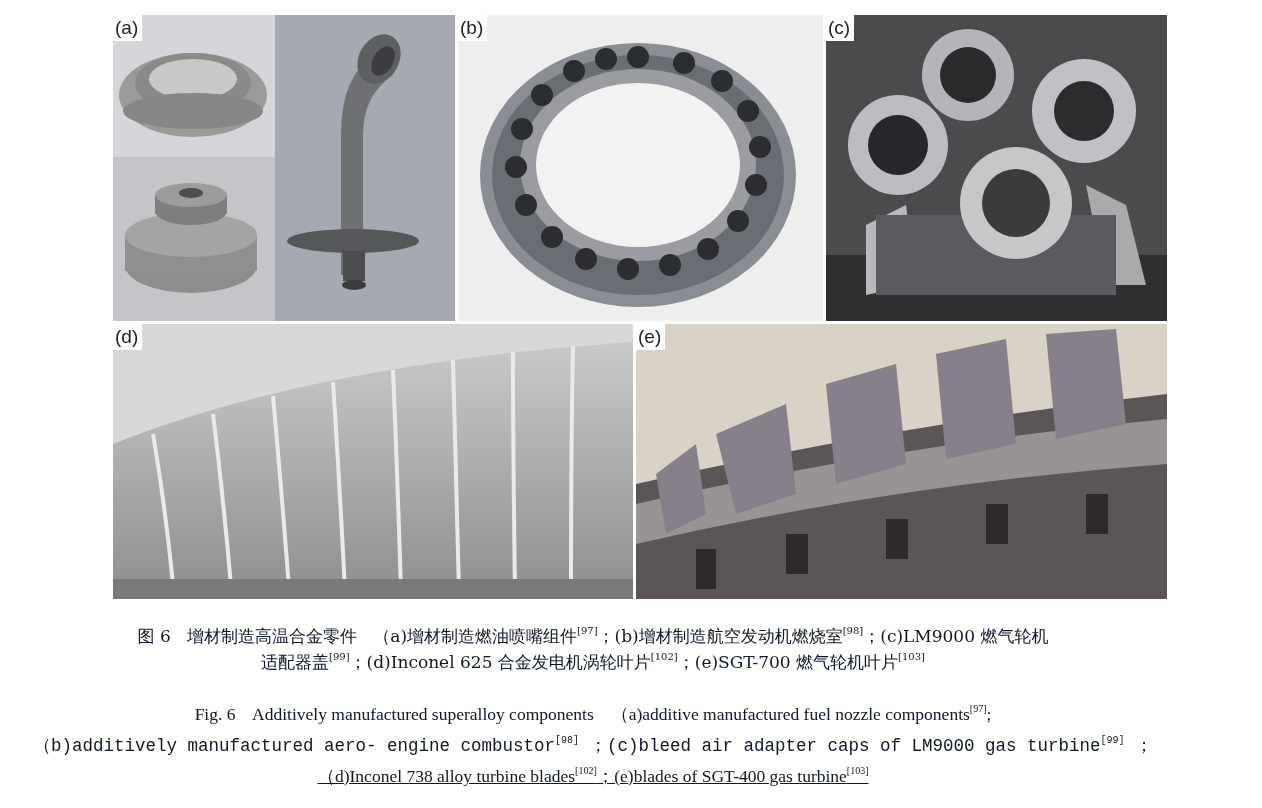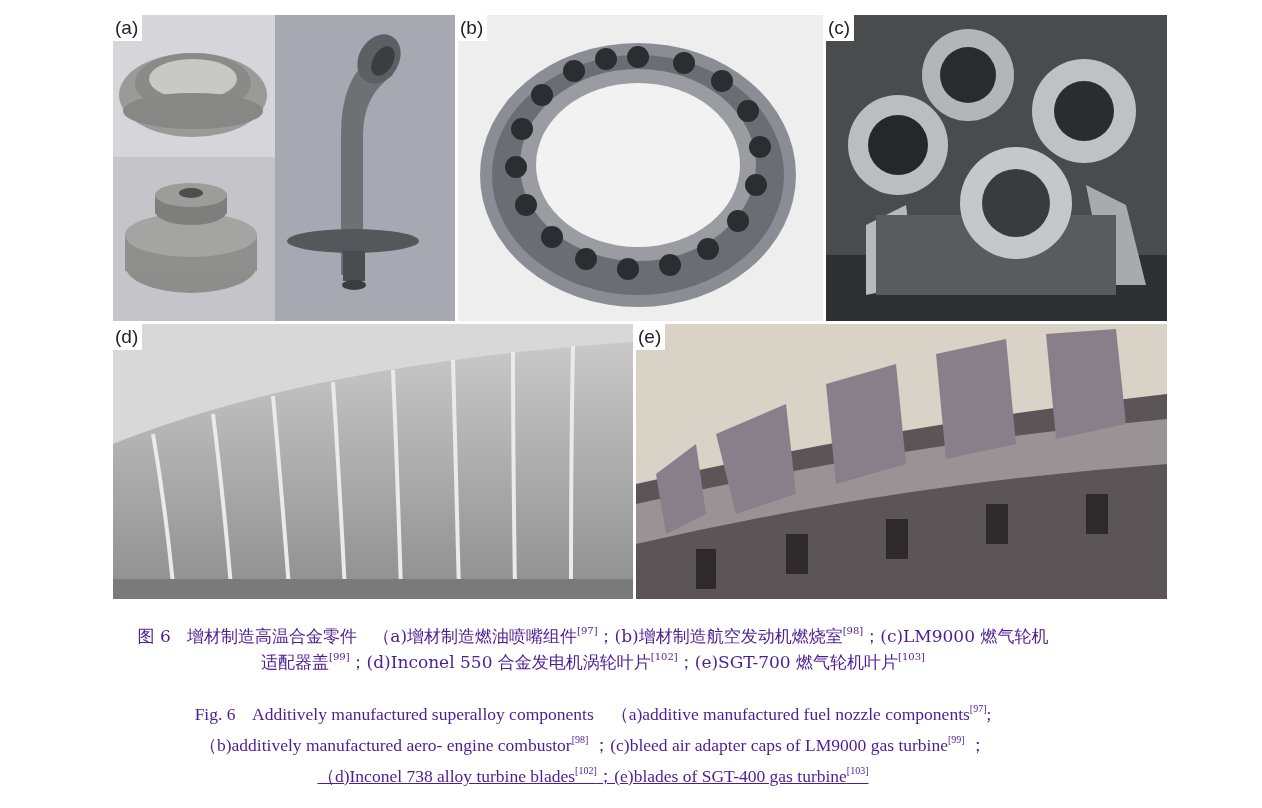--- a/index.html
+++ b/index.html
@@ -1,19 +1,19 @@
 <!DOCTYPE html>
 <html><head>
 <meta charset="utf-8">
 <style>
   html, body { margin:0; padding:0; background:#ffffff; }
   body { width:1262px; height:808px; position:relative; overflow:hidden; font-family:"DejaVu Serif", serif; }
   .panel { position:absolute; overflow:hidden; }
   .label { position:absolute; left:0; top:0; background:#ffffff; font-family:"Liberation Sans", sans-serif; font-size:19px; color:#222; padding:3px 4px 3px 2px; line-height:20px; }
-  .cap { position:absolute; left:0; width:1186px; text-align:center; color:#4c1d95; white-space:nowrap; }
+  .cap { position:absolute; left:0; width:1186px; text-align:center; color:#0f172a; white-space:nowrap; }
   .cap-cn { font-family:"DejaVu Serif", serif; font-size:17px; }
   .cap-en { font-family:"Liberation Serif", serif; font-size:17.5px; }
   sup { font-size:10px; vertical-align:8px; line-height:0; }
   svg { display:block; }
 </style>
 </head>
 <body>
 
 <div class="panel" style="left:113px;top:15px;width:342px;height:306px;">
   <svg width="342" height="306">
@@ -143,26 +143,26 @@
   </svg>
   <div class="label">(e)</div>
 </div>
 
 <div class="cap cap-cn" style="top:625px;">
   <span>图 6</span>&nbsp;&nbsp;
   <span>增材制造高温合金零件</span>&nbsp;&nbsp;
   <span>（a)增材制造燃油喷嘴组件</span><sup>[97]</sup><span>；(b)增材制造航空发动机燃烧室</span><sup>[98]</sup><span>；(c)LM9000 燃气轮机</span>
 </div>
 <div class="cap cap-cn" style="top:651px;">
-  <span>适配器盖</span><sup>[99]</sup><span>；(d)Inconel 550 合金发电机涡轮叶片</span><sup>[102]</sup><span>；(e)SGT-700 燃气轮机叶片</span><sup>[103]</sup>
+  <span>适配器盖</span><sup>[99]</sup><span>；(d)Inconel 625 合金发电机涡轮叶片</span><sup>[102]</sup><span>；(e)SGT-700 燃气轮机叶片</span><sup>[103]</sup>
 </div>
 
 <div class="cap cap-en" style="top:702px;">
   <span>Fig. 6</span>&nbsp;&nbsp;&nbsp;
   <span>Additively manufactured superalloy components</span>&nbsp;&nbsp;&nbsp;
   <span>（a)additive manufactured fuel nozzle components</span><sup>[97]</sup><span>;</span>
 </div>
-<div class="cap cap-en" style="top:733px;">
+<div class="cap cap-en" style="top:733px;font-family:Liberation Mono, monospace;">
   <span>（b)additively manufactured aero- engine combustor</span><sup>[98]</sup>&nbsp;<span>；(c)bleed air adapter caps of LM9000 gas turbine</span><sup>[99]</sup>&nbsp;<span>；</span>
 </div>
 <div class="cap cap-en" style="top:764px;text-decoration:underline;">
   <span>（d)Inconel 738 alloy turbine blades</span><sup>[102]</sup><span>；(e)blades of SGT-400 gas turbine</span><sup>[103]</sup>
 </div>
 
 </body></html>

